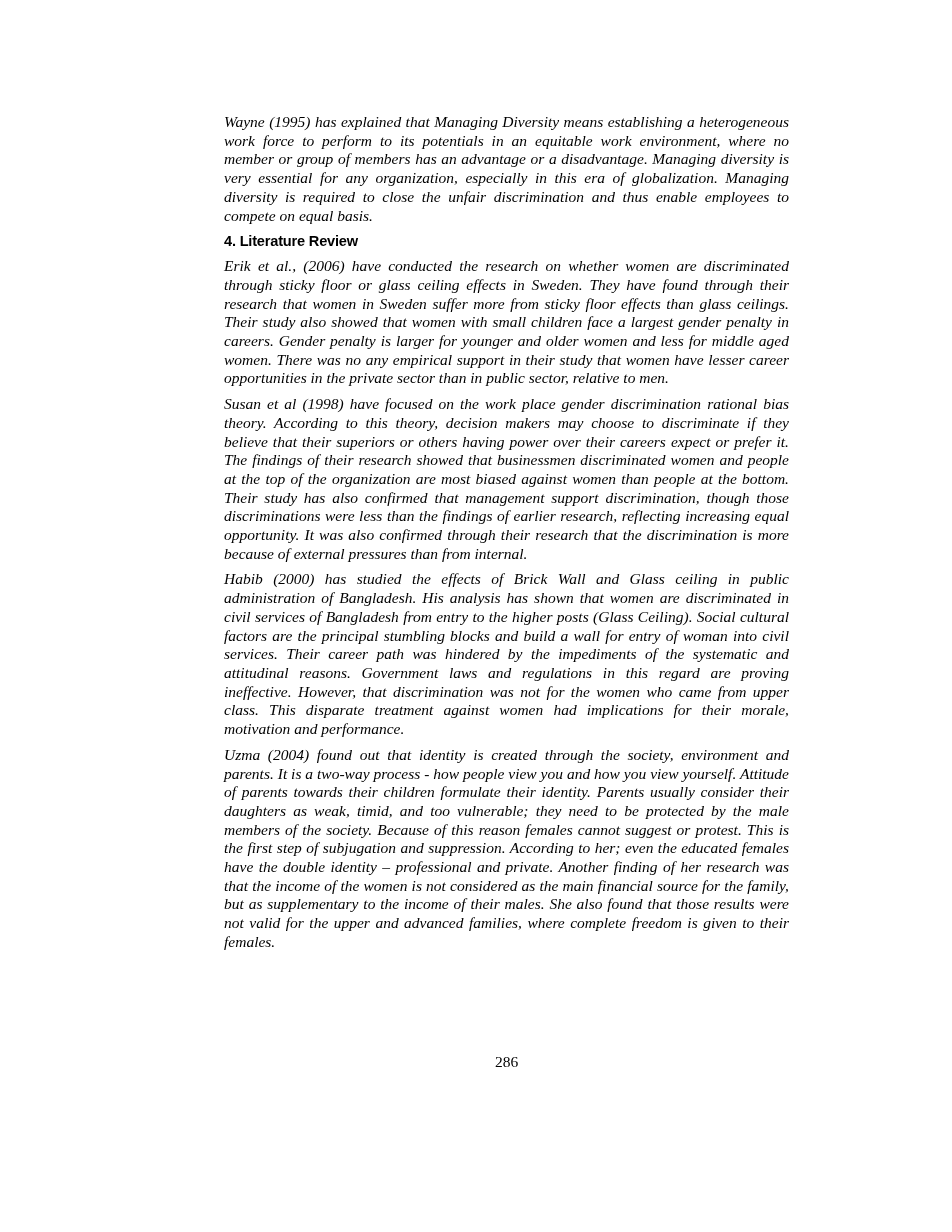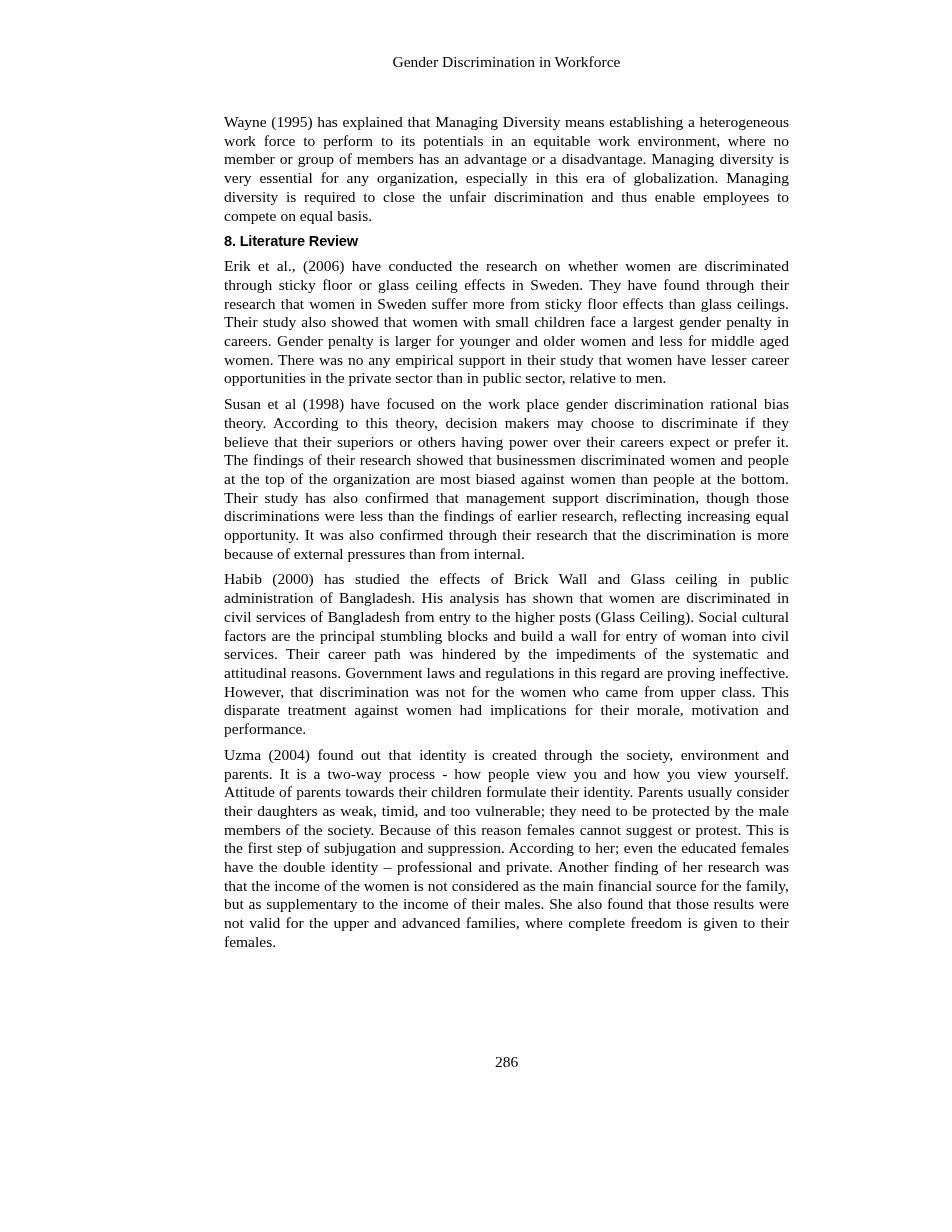--- a/index.html
+++ b/index.html
@@ -31,20 +31,21 @@
     top: 113px;
     left: 224px;
     width: 565px;
     font-size: 15.5px;
     line-height: 18.7px;
     text-align: justify;
   }
   .body-text p {
     margin: 0 0 7px 0;
     padding: 0;
+    font-style: italic;
   }
   .section-heading {
     font-family: "Liberation Sans", "DejaVu Sans", sans-serif;
     font-size: 14.6px;
     font-weight: bold;
     line-height: 19px;
     letter-spacing: -0.2px;
     margin: 1px 0 6px 0;
     padding: 0;
     text-align: left;
@@ -57,26 +58,25 @@
     text-align: center;
     font-size: 15.5px;
     line-height: 18.7px;
   }
 </style>
 </head>
 <body>
 
 <div class="page">
 
-  <div class="running-header">Gender Discrimination in Workforce</div>
 
   <div class="body-text">
     <p>Wayne (1995) has explained that Managing Diversity means establishing a heterogeneous work force to perform to its potentials in an equitable work environment, where no member or group of members has an advantage or a disadvantage. Managing diversity is very essential for any organization, especially in this era of globalization. Managing diversity is required to close the unfair discrimination and thus enable employees to compete on equal basis.</p>
 
-    <h2 class="section-heading">8. Literature Review</h2>
+    <h2 class="section-heading">4. Literature Review</h2>
 
     <p>Erik et al., (2006) have conducted the research on whether women are discriminated through sticky floor or glass ceiling effects in Sweden. They have found through their research that women in Sweden suffer more from sticky floor effects than glass ceilings. Their study also showed that women with small children face a largest gender penalty in careers. Gender penalty is larger for younger and older women and less for middle aged women. There was no any empirical support in their study that women have lesser career opportunities in the private sector than in public sector, relative to men.</p>
 
     <p>Susan et al (1998) have focused on the work place gender discrimination rational bias theory. According to this theory, decision makers may choose to discriminate if they believe that their superiors or others having power over their careers expect or prefer it. The findings of their research showed that businessmen discriminated women and people at the top of the organization are most biased against women than people at the bottom. Their study has also confirmed that management support discrimination, though those discriminations were less than the findings of earlier research, reflecting increasing equal opportunity. It was also confirmed through their research that the discrimination is more because of external pressures than from internal.</p>
 
     <p>Habib (2000) has studied the effects of Brick Wall and Glass ceiling in public administration of Bangladesh. His analysis has shown that women are discriminated in civil services of Bangladesh from entry to the higher posts (Glass Ceiling). Social cultural factors are the principal stumbling blocks and build a wall for entry of woman into civil services. Their career path was hindered by the impediments of the systematic and attitudinal reasons. Government laws and regulations in this regard are proving ineffective. However, that discrimination was not for the women who came from upper class. This disparate treatment against women had implications for their morale, motivation and performance.</p>
 
     <p>Uzma (2004) found out that identity is created through the society, environment and parents. It is a two-way process - how people view you and how you view yourself. Attitude of parents towards their children formulate their identity. Parents usually consider their daughters as weak, timid, and too vulnerable; they need to be protected by the male members of the society. Because of this reason females cannot suggest or protest. This is the first step of subjugation and suppression. According to her; even the educated females have the double identity – professional and private. Another finding of her research was that the income of the women is not considered as the main financial source for the family, but as supplementary to the income of their males. She also found that those results were not valid for the upper and advanced families, where complete freedom is given to their females.</p>
   </div>
 

